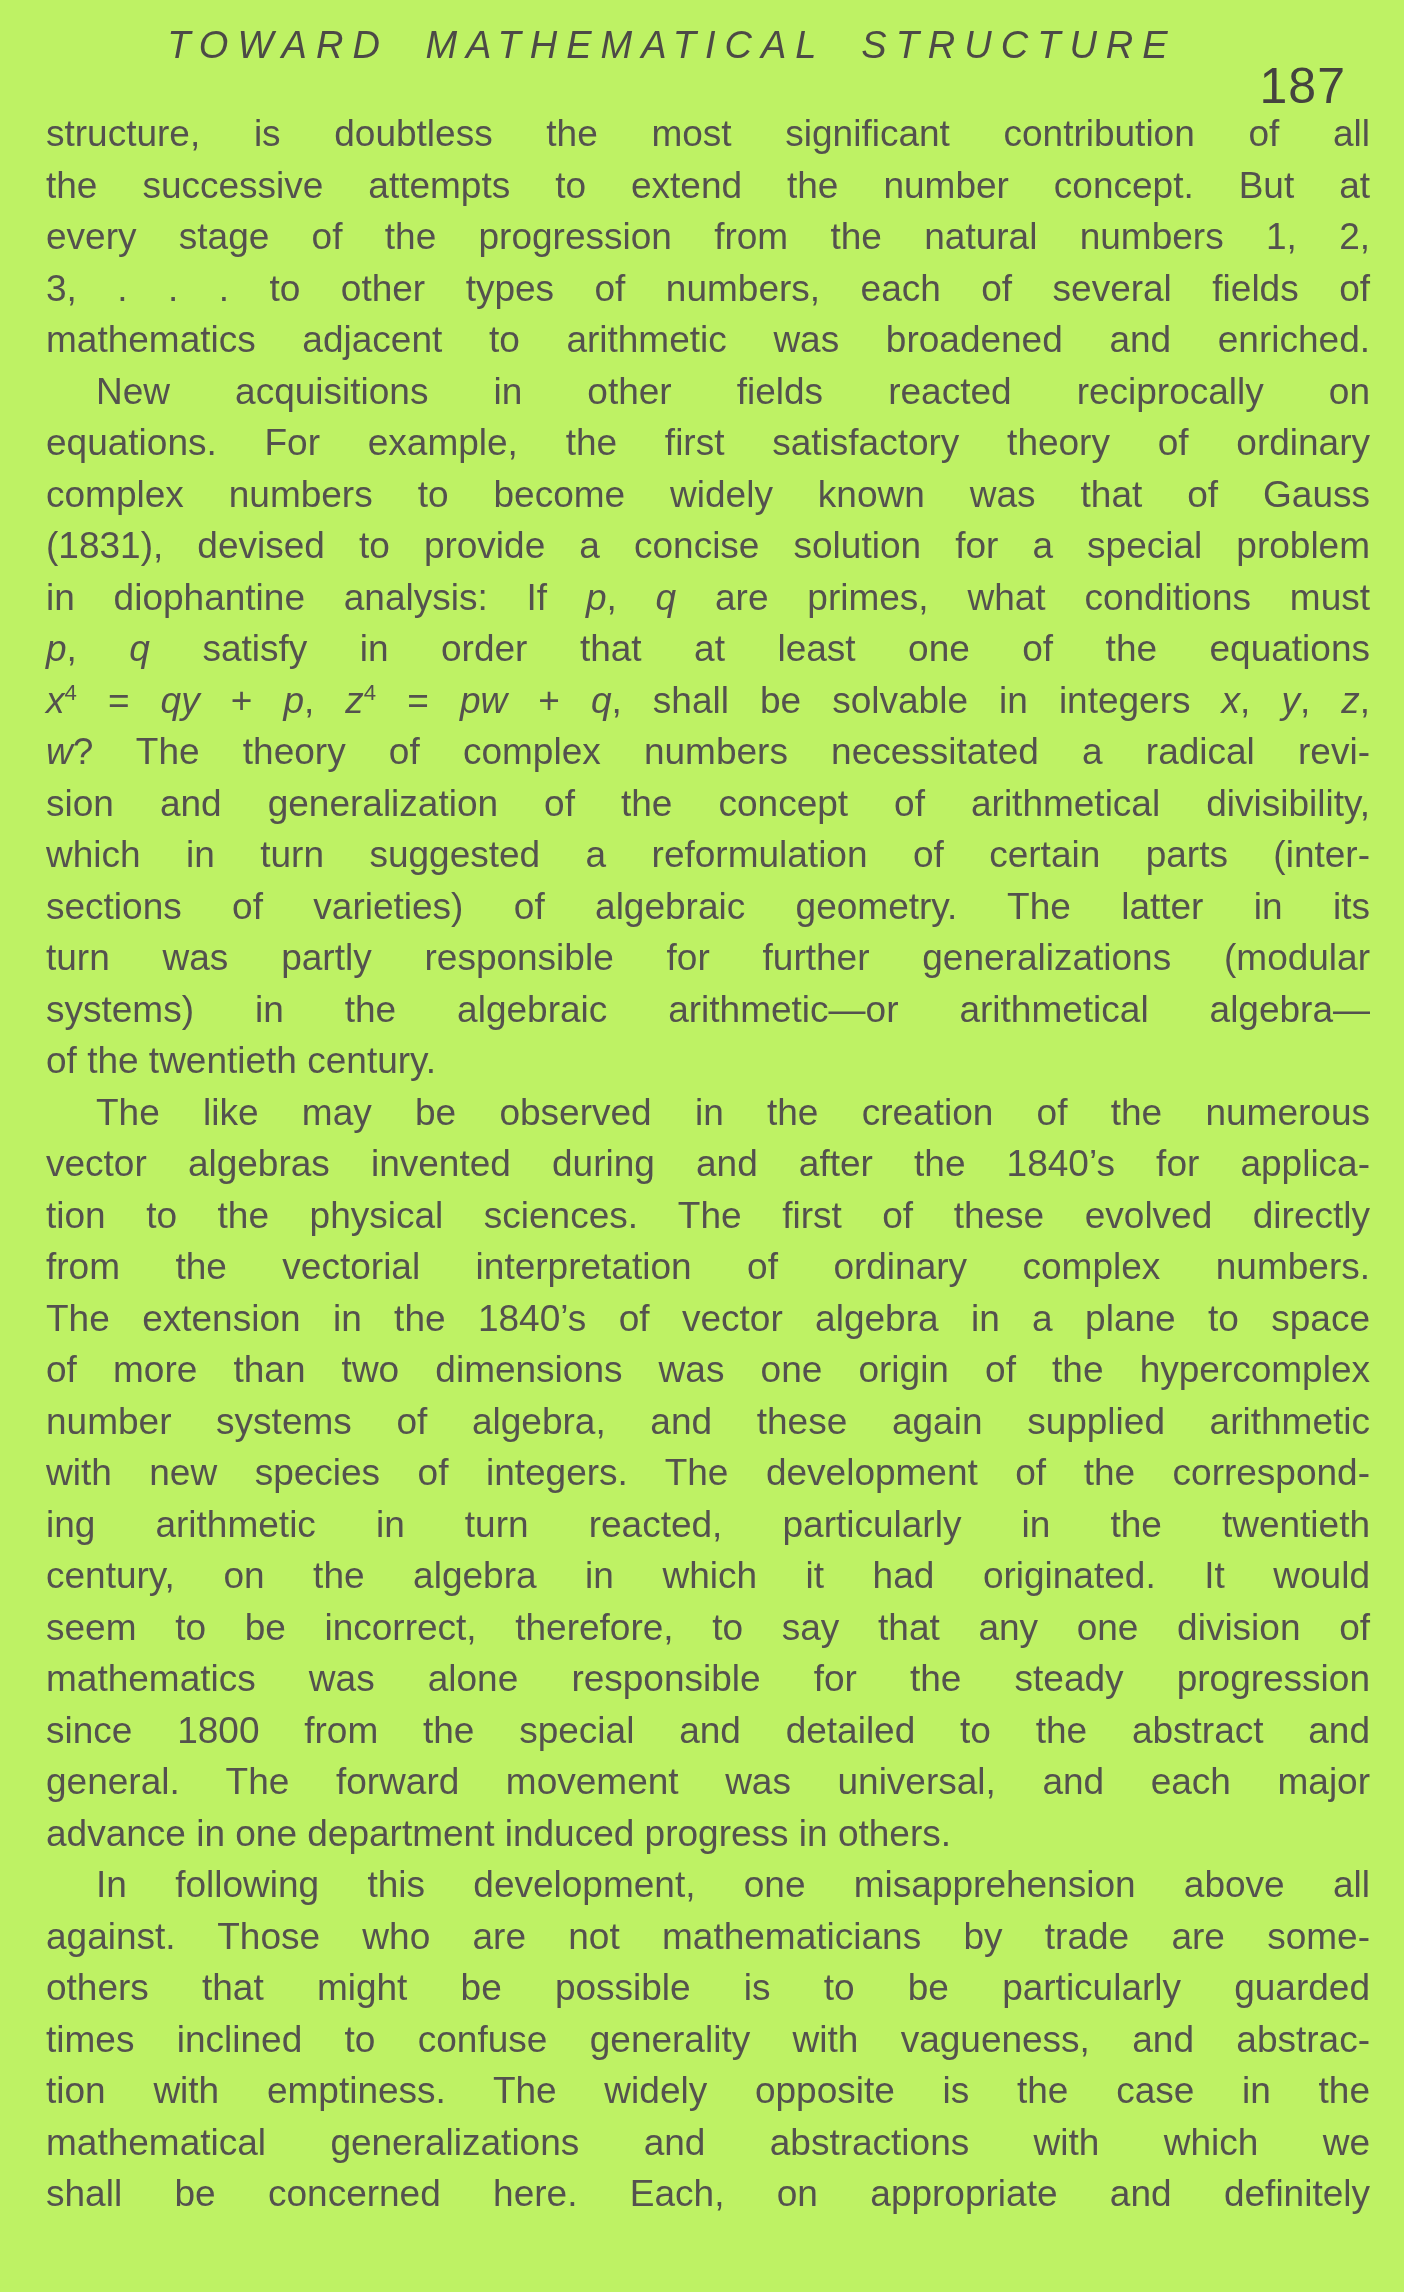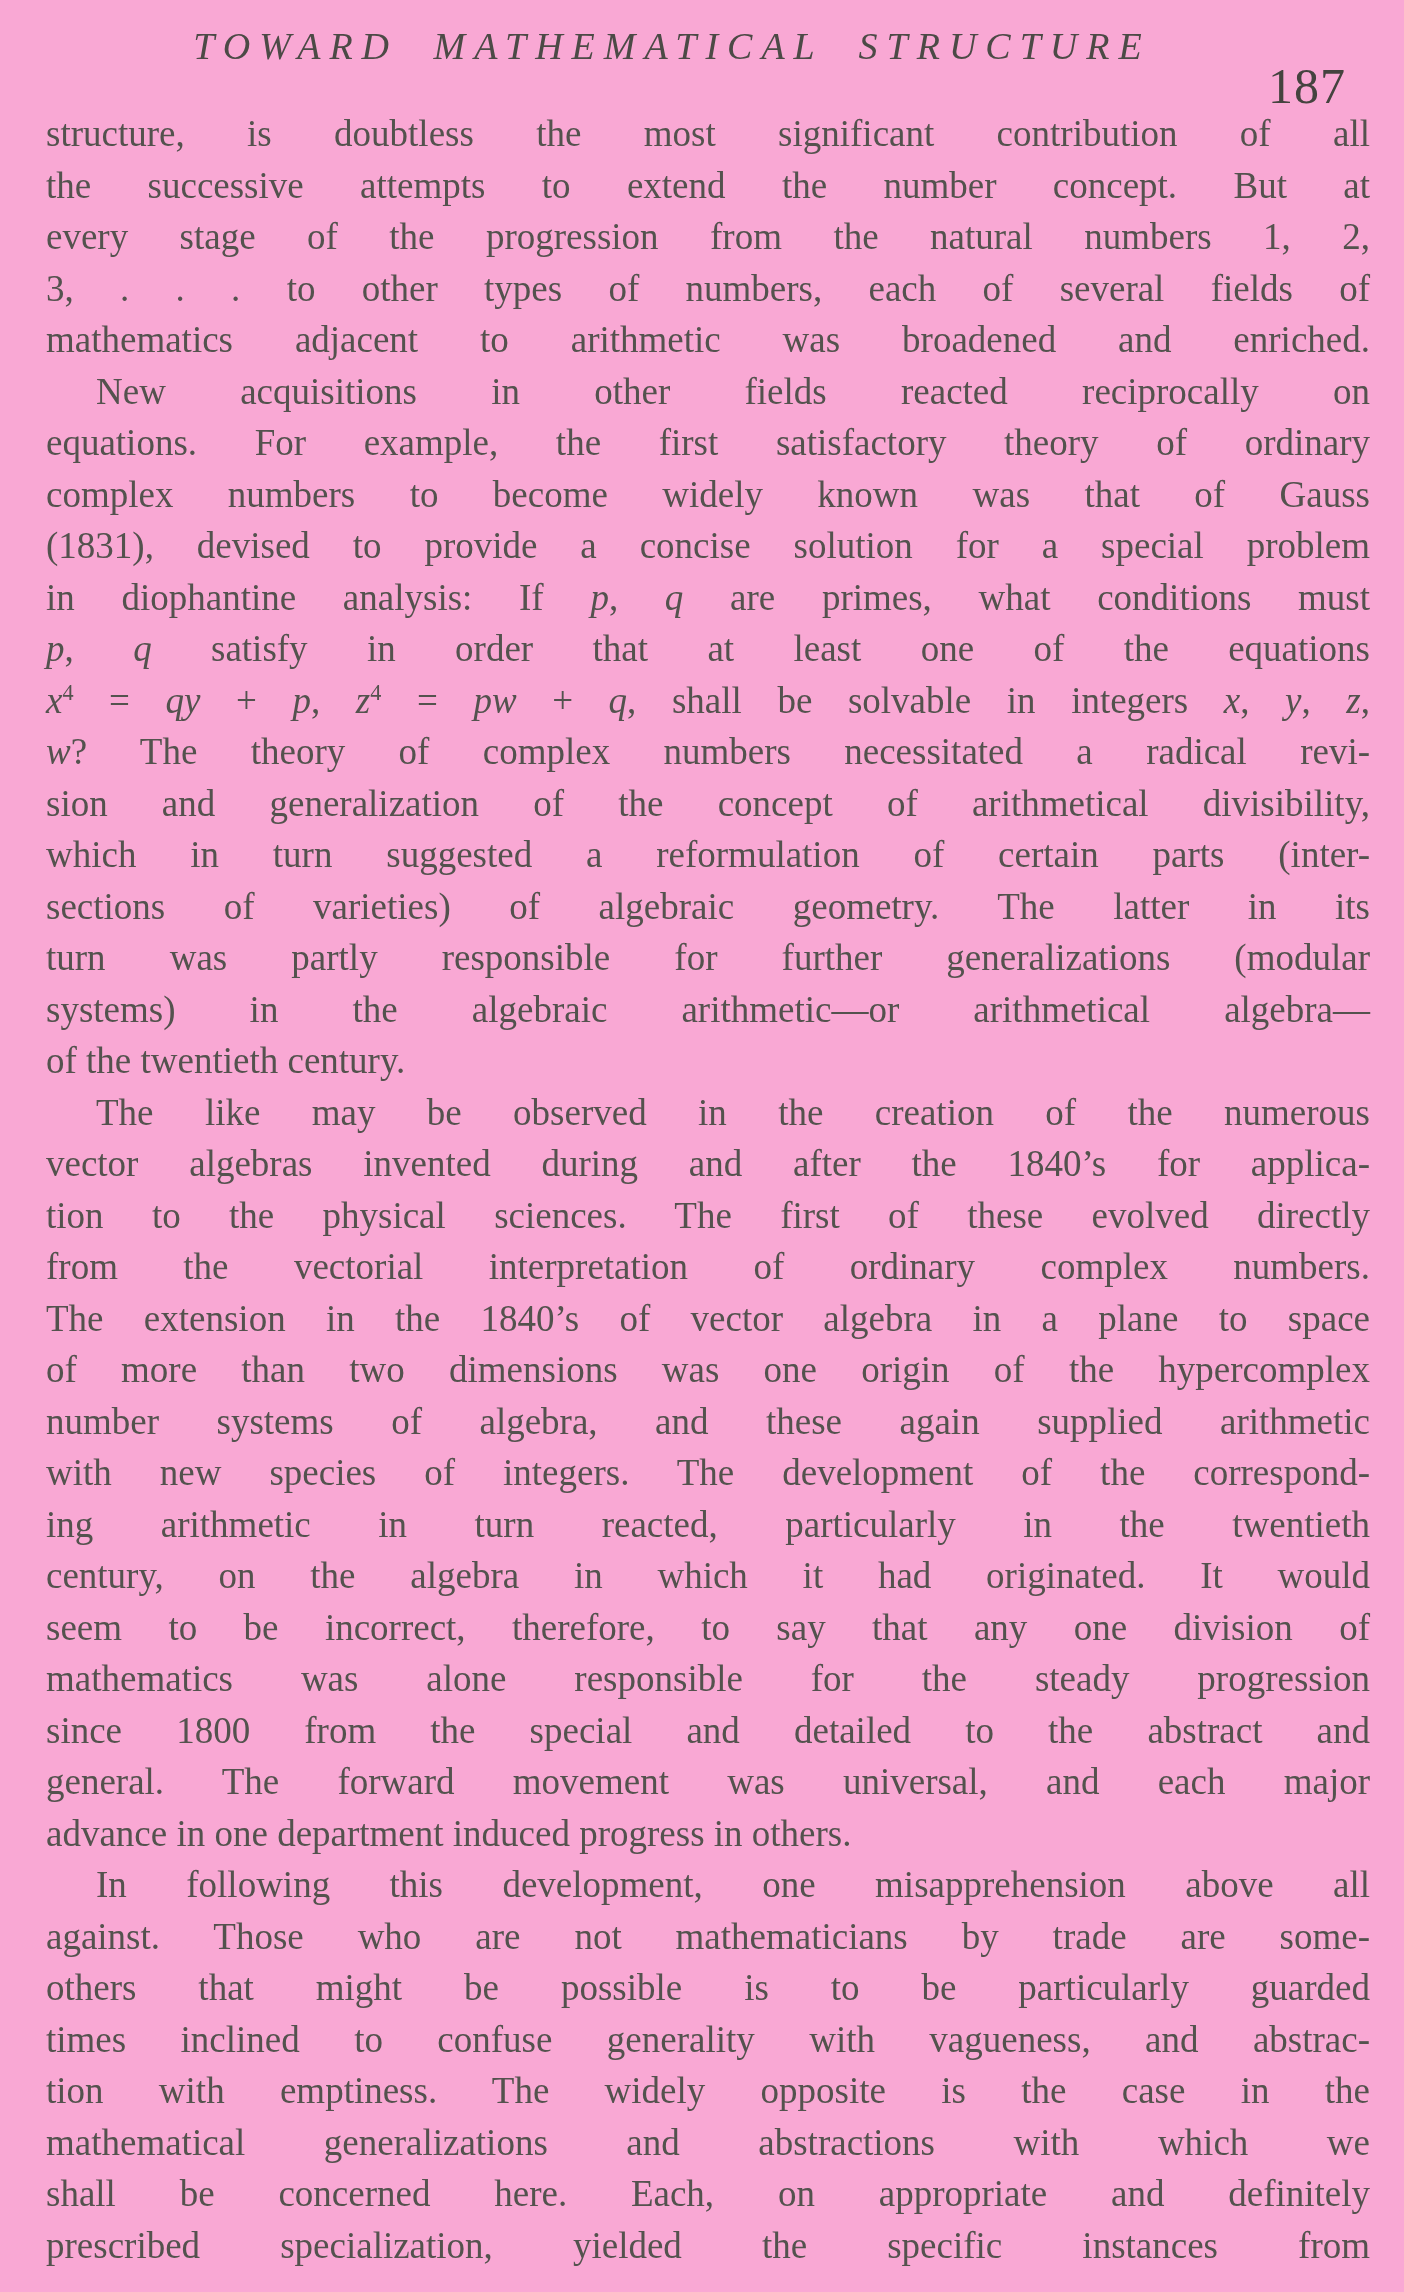--- a/index.html
+++ b/index.html
@@ -5,23 +5,23 @@
   html, body {
     margin: 0;
     padding: 0;
     background: #e9e7e3;
   }
   .page {
     position: relative;
     width: 1404px;
     height: 2292px;
     margin: 0 auto;
-    background: #f9a8d4;
+    background: #bef264;
     overflow: hidden;
-    font-family: Liberation Serif, serif;
+    font-family: Liberation Sans, sans-serif;
     color: #53514d;
   }
   .page-header {
     position: relative;
     height: 64px;
     padding-top: 24px;
   }
   .running-title {
     text-align: center;
     font-style: italic;
@@ -112,15 +112,14 @@
       <div class="line">since 1800 from the special and detailed to the abstract and</div>
       <div class="line">general. The forward movement was universal, and each major</div>
       <div class="line flush-left">advance in one department induced progress in others.</div>
       <div class="line indent">In following this development, one misapprehension above all</div>
       <div class="line">against. Those who are not mathematicians by trade are some-</div>
       <div class="line">others that might be possible is to be particularly guarded</div>
       <div class="line">times inclined to confuse generality with vagueness, and abstrac-</div>
       <div class="line">tion with emptiness. The widely opposite is the case in the</div>
       <div class="line">mathematical generalizations and abstractions with which we</div>
       <div class="line">shall be concerned here. Each, on appropriate and definitely</div>
-      <div class="line">prescribed specialization, yielded the specific instances from</div>
     </div>
 </div>
 
 </body></html>

